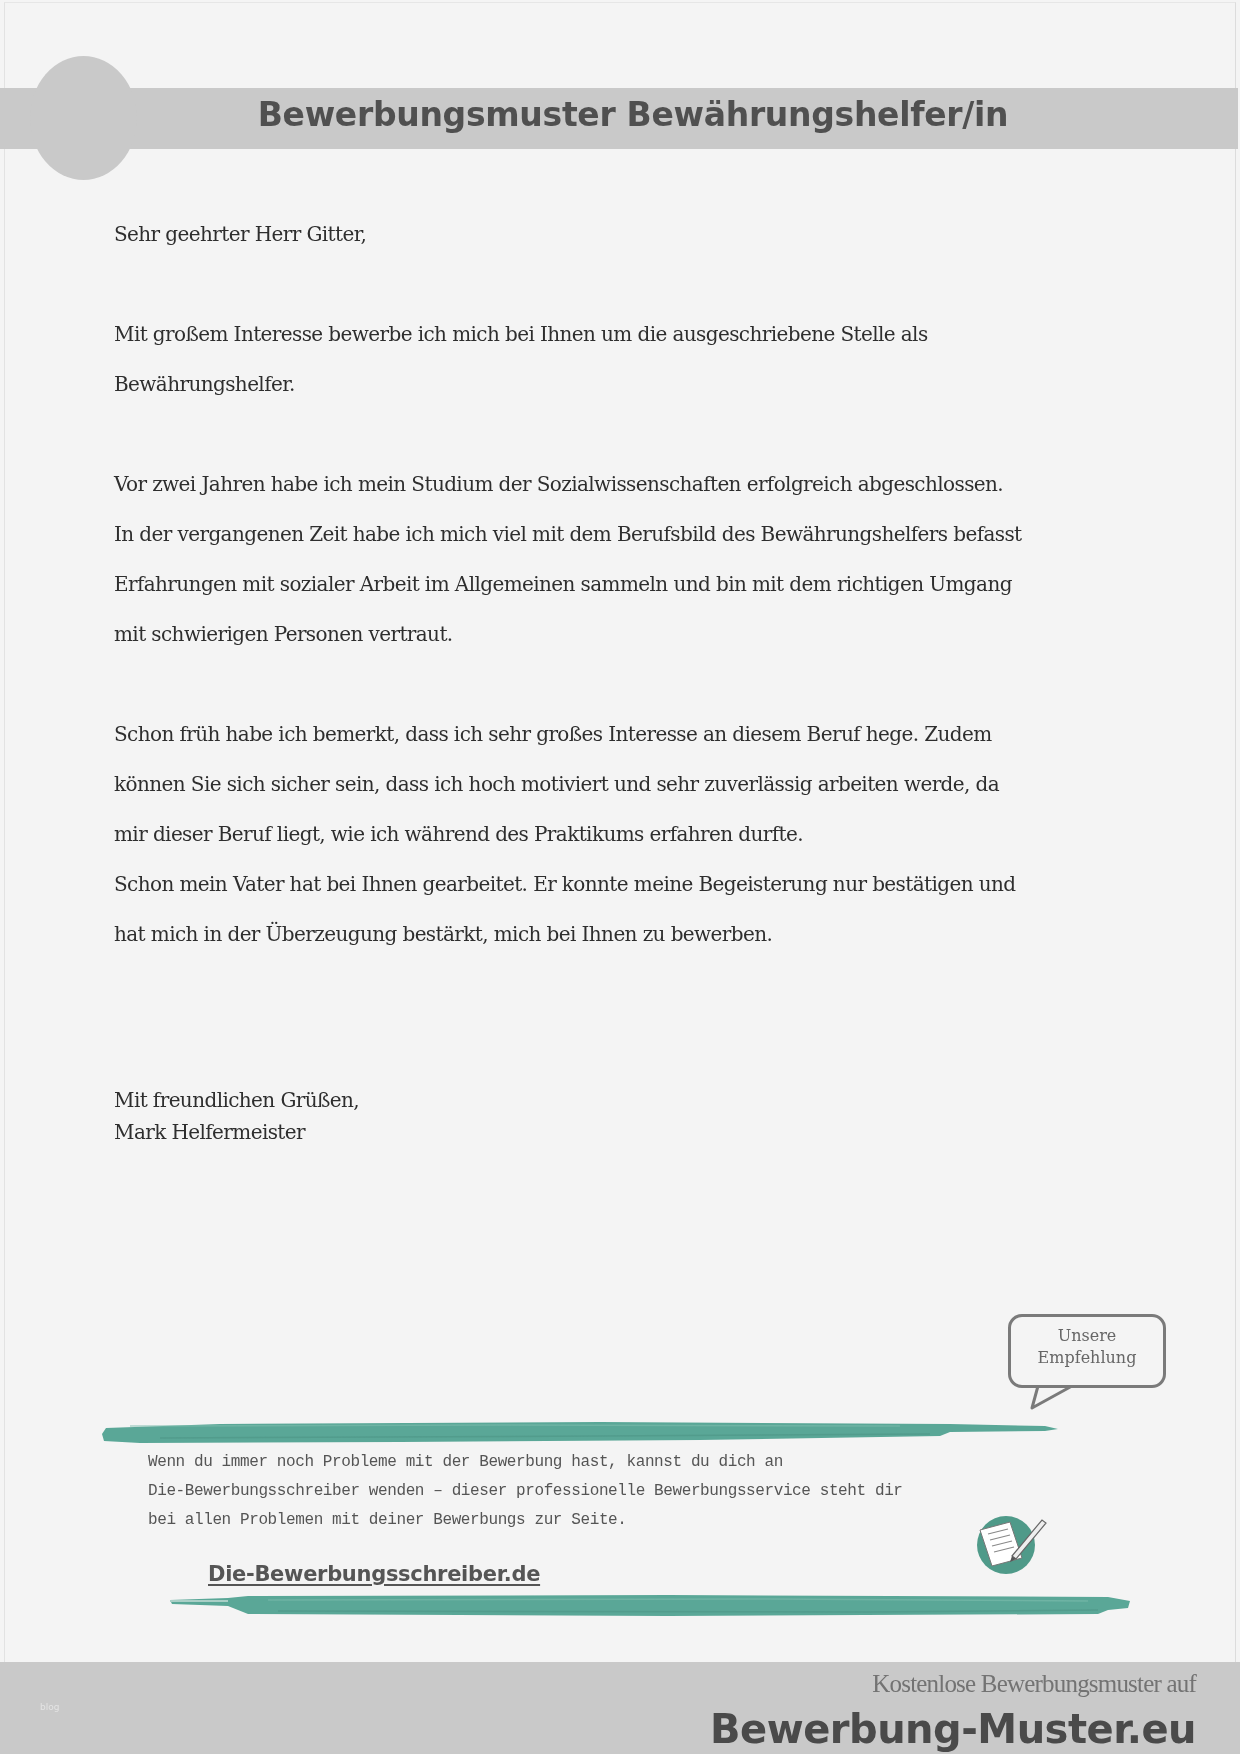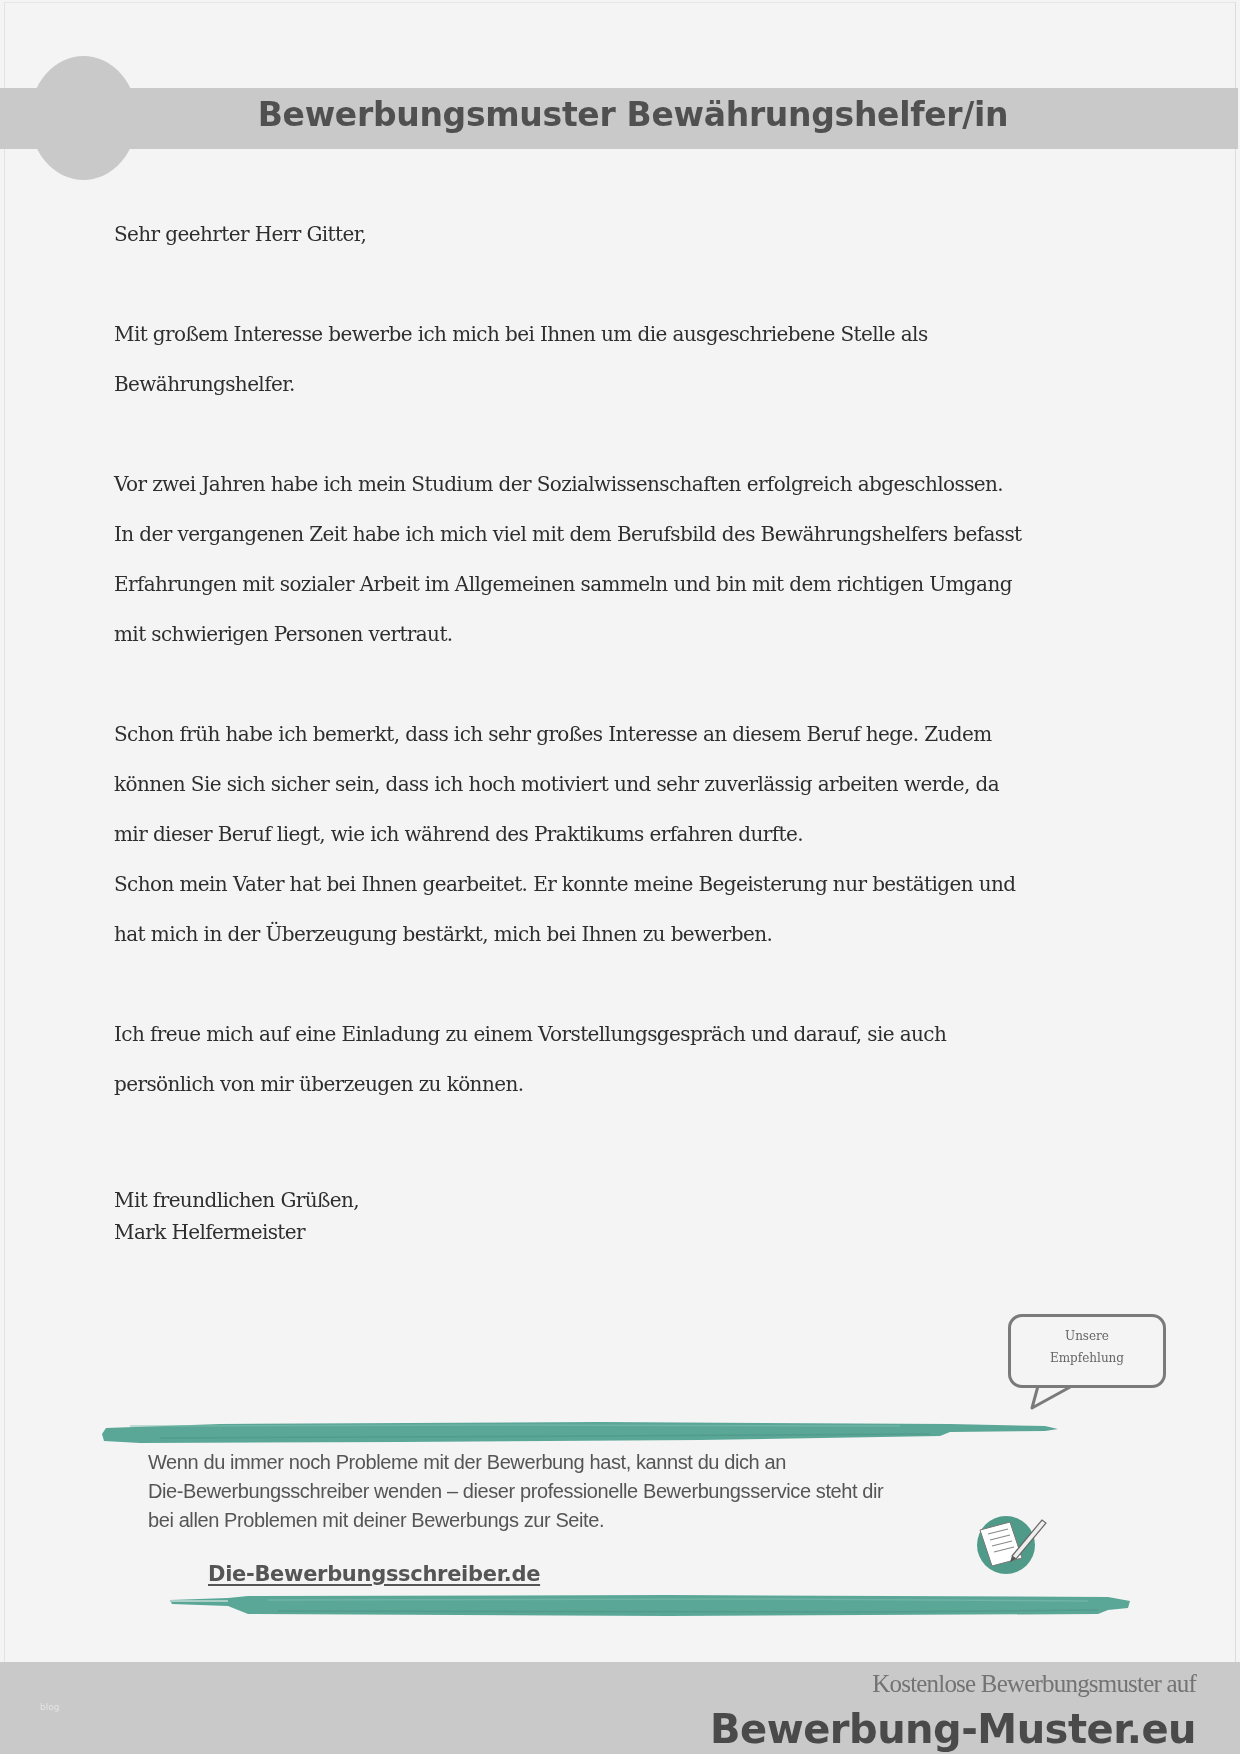--- a/index.html
+++ b/index.html
@@ -33,30 +33,30 @@
     letter-spacing: -0.6px;
   }
   .line { height: 50px; line-height: 24px; white-space: nowrap; }
   .line.short { height: 32px; }
   .gap { height: 50px; }
 
   .bubble {
     position: absolute; left: 1008px; top: 1314px; width: 158px; height: 74px;
     border: 3px solid #7a7a7a; border-radius: 14px; box-sizing: border-box;
     background: #f4f4f4;
-    font-family: "DejaVu Serif", serif; font-size: 12px; color: #666;
+    font-family: "DejaVu Serif", serif; font-size: 16px; color: #666;
     text-align: center; line-height: 22px; padding-top: 8px;
   }
   .bubble-tail { position: absolute; left: 1028px; top: 1384px; }
 
   .stroke { position: absolute; }
 
   .promo {
     position: absolute; left: 148px; top: 1448px; width: 900px;
-    font-family: Liberation Sans, sans-serif; font-size: 20px; color: #555;
+    font-family: Liberation Mono, monospace; font-size: 16px; color: #555;
     line-height: 29px; letter-spacing: -0.4px;
   }
   .promo-icon { position: absolute; left: 970px; top: 1512px; }
   .promo-link {
     position: absolute; left: 208px; top: 1562px;
     font-family: "DejaVu Sans", sans-serif; font-weight: bold; font-size: 21px;
     color: #555; text-decoration: underline; text-decoration-thickness: 2px;
     text-underline-offset: 3px; letter-spacing: -0.3px; cursor: pointer;
   }
   .footer-band {
@@ -109,24 +109,20 @@
 
   <div>
     <div class="line">Schon früh habe ich bemerkt, dass ich sehr großes Interesse an diesem Beruf hege. Zudem</div>
     <div class="line">können Sie sich sicher sein, dass ich hoch motiviert und sehr zuverlässig arbeiten werde, da</div>
     <div class="line">mir dieser Beruf liegt, wie ich während des Praktikums erfahren durfte.</div>
     <div class="line">Schon mein Vater hat bei Ihnen gearbeitet. Er konnte meine Begeisterung nur bestätigen und</div>
     <div class="line">hat mich in der Überzeugung bestärkt, mich bei Ihnen zu bewerben.</div>
   </div>
   <div class="gap"></div>
 
-  <div>
-    <div class="line">Ich freue mich auf eine Einladung zu einem Vorstellungsgespräch und darauf, sie auch</div>
-    <div class="line">persönlich von mir überzeugen zu können.</div>
-  </div>
   <div class="gap"></div>
   <div style="height:16px"></div>
 
   <div class="line short">Mit freundlichen Grüßen,</div>
   <div class="line short">Mark Helfermeister</div>
 </div>
 
 <svg class="bubble-tail" width="60" height="30" viewBox="0 0 60 30">
   <polygon points="10,2 4,24 44,2" fill="#f4f4f4" stroke="#7a7a7a" stroke-width="3" stroke-linejoin="round"></polygon>
   <rect x="6" y="0" width="42" height="3" fill="#f4f4f4"></rect>

